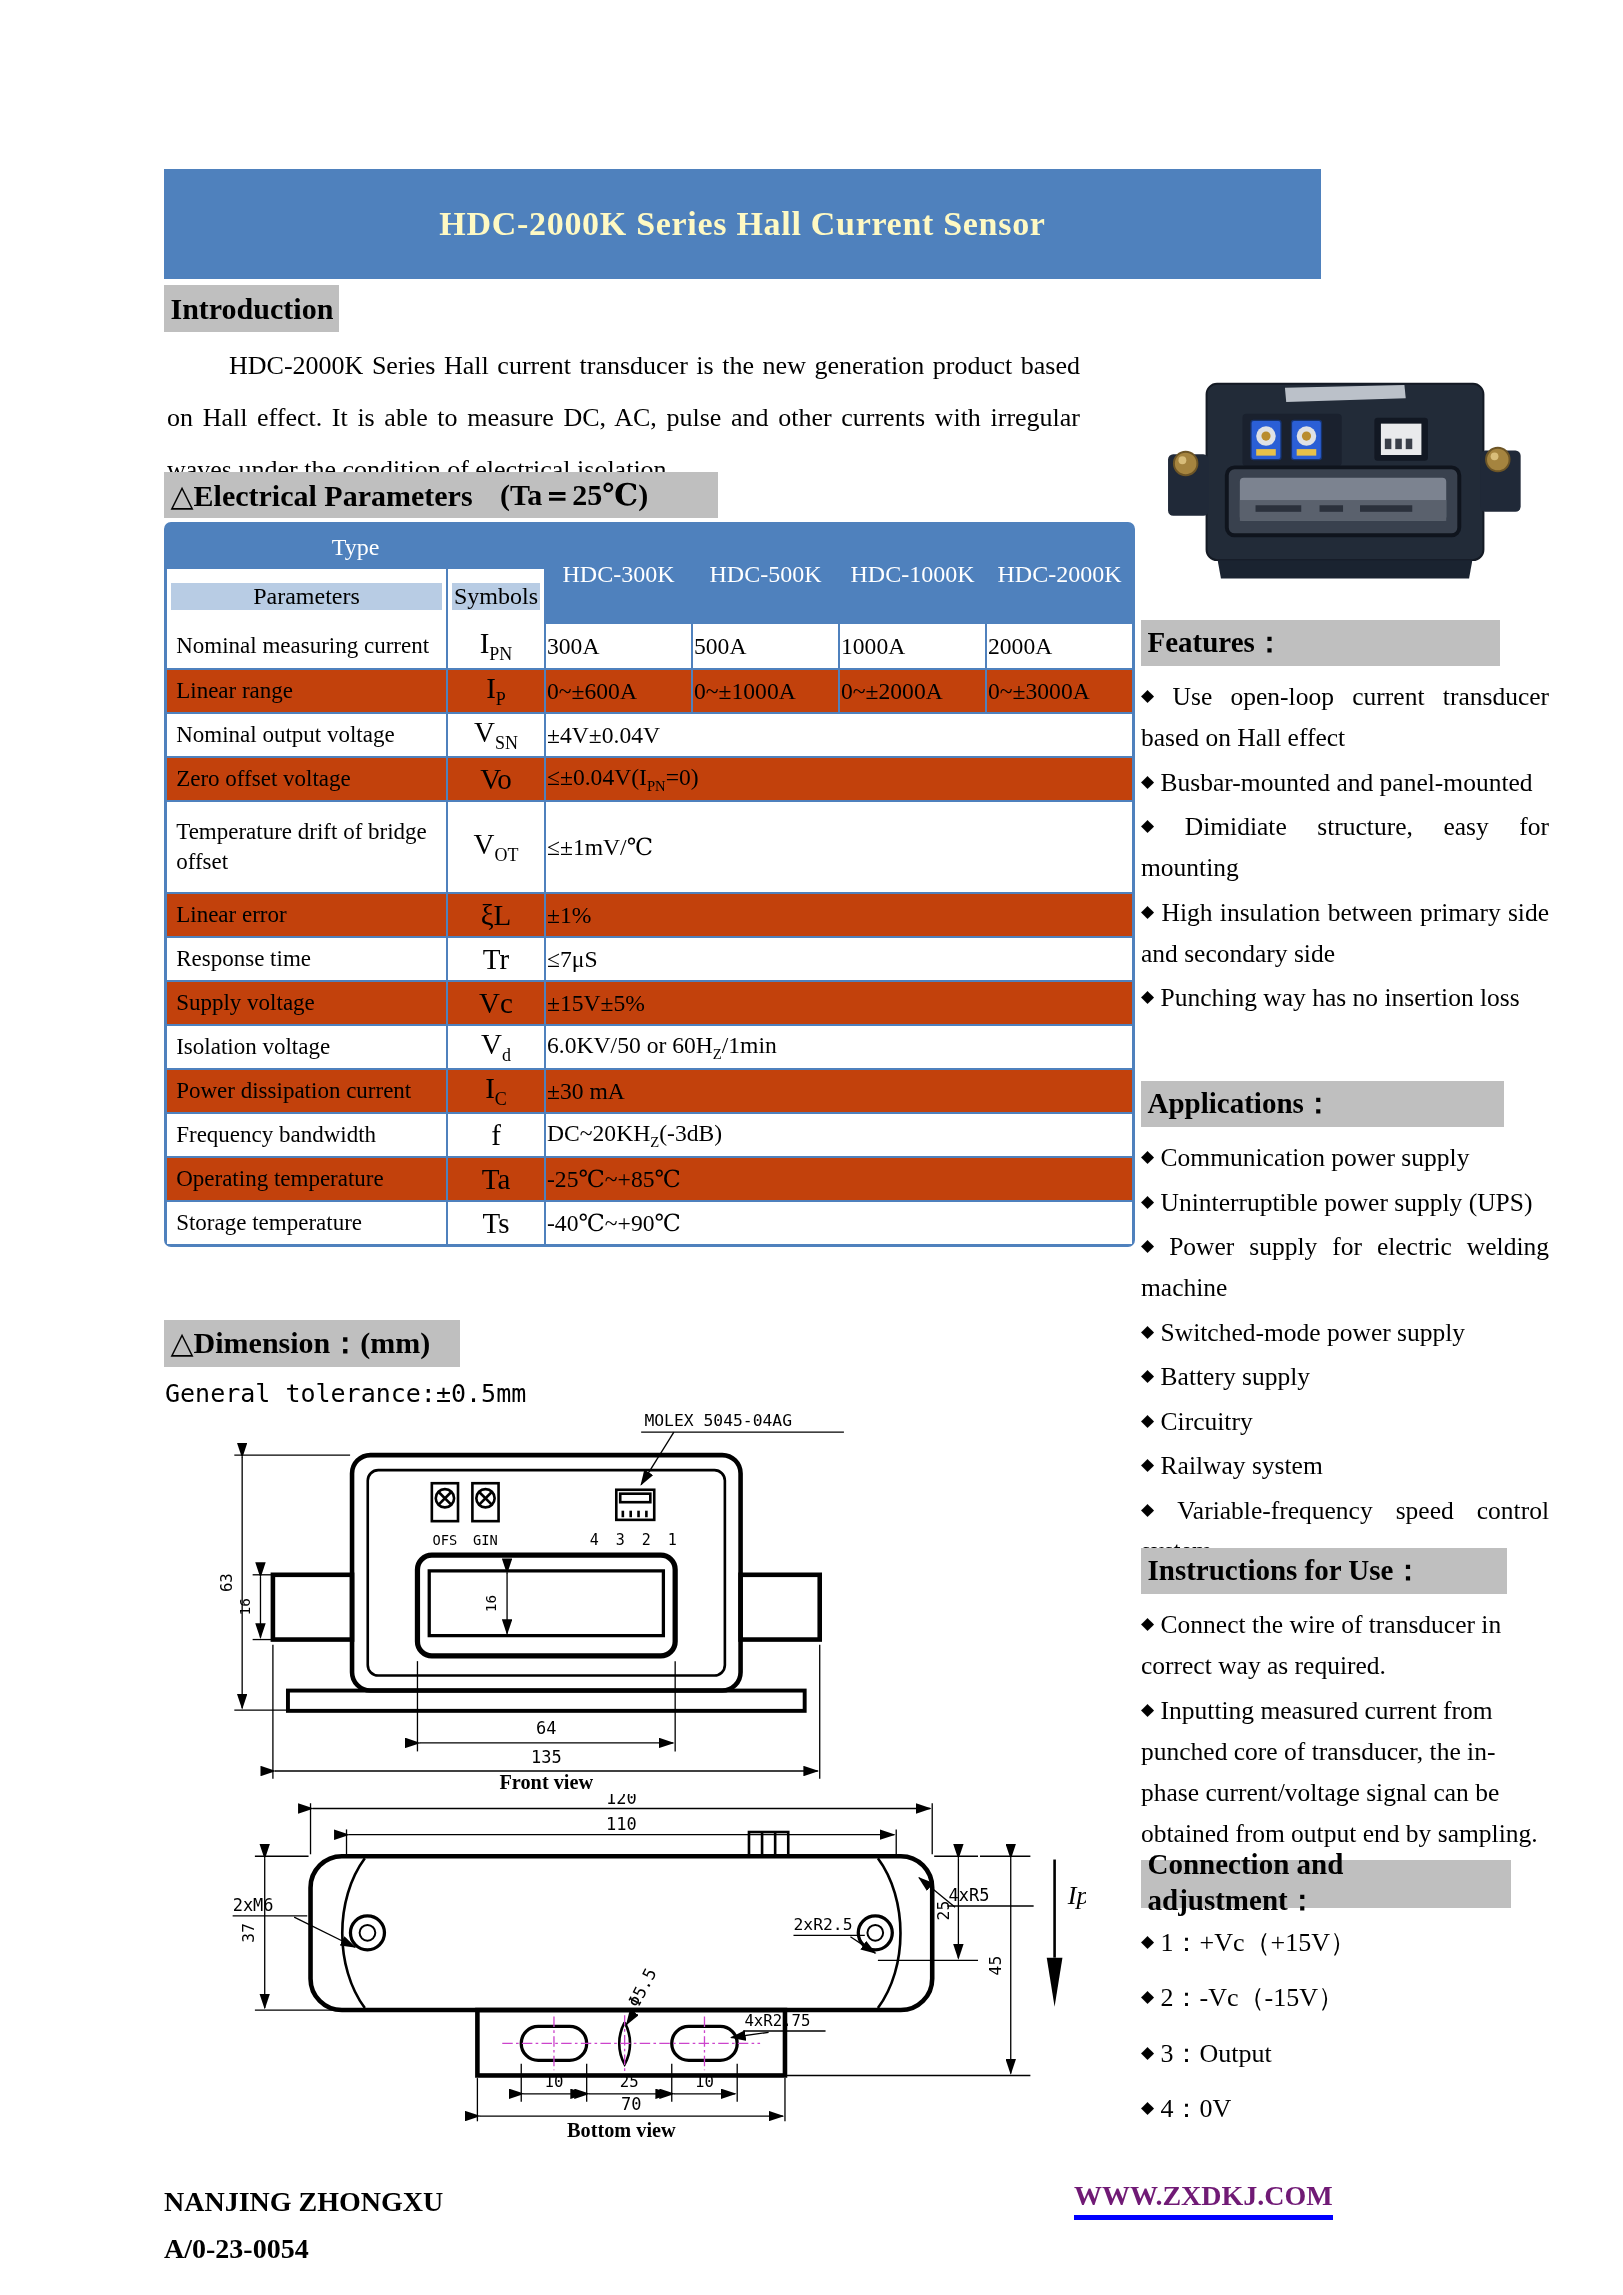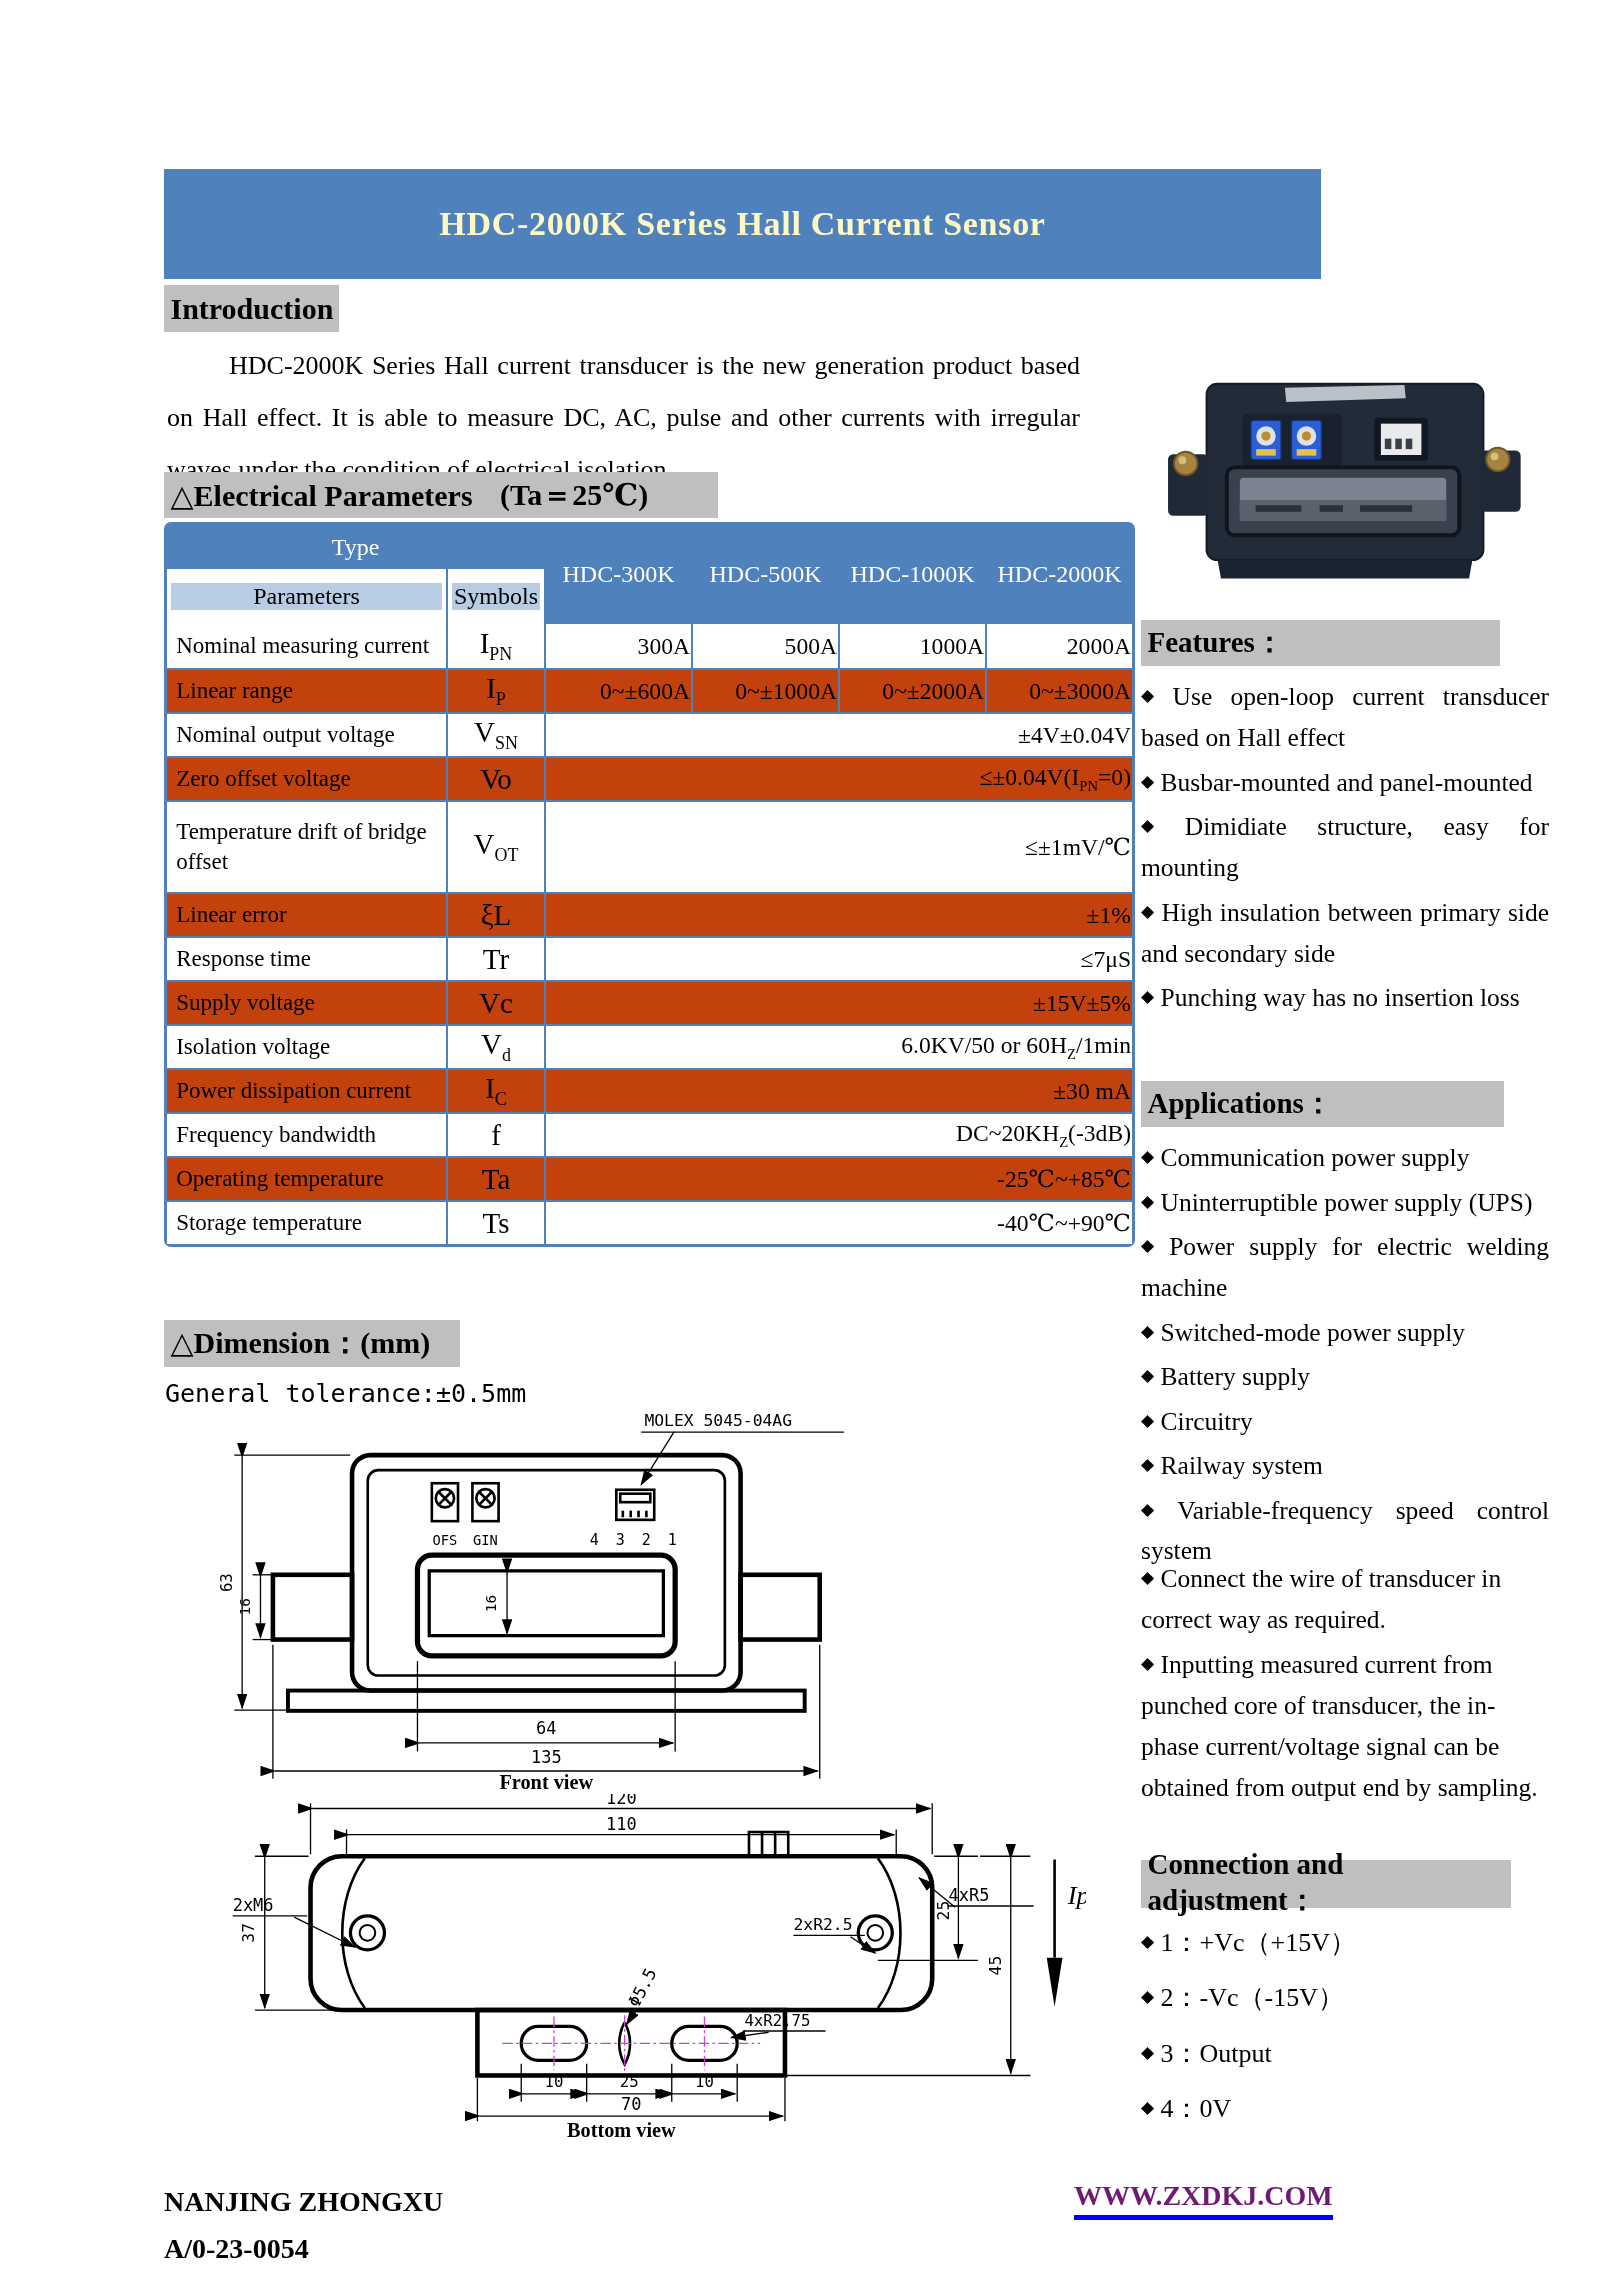--- a/index.html
+++ b/index.html
@@ -22,21 +22,21 @@
   #param-table th.subwrap{background:#fff;padding:3.9px;}
   #param-table .subcell{background:#b8cce4;color:#000;width:100%;height:100%;
         display:flex;align-items:center;justify-content:center;font-size:24px;}
   #param-table td{border-top:2px solid #4f81bd;font-size:23.6px;background:#fff;}
   #param-table td+td{border-left:2px solid #4f81bd;}
   #param-table th+th{border-left:2px solid #4f81bd;}
   #param-table tbody tr:first-child td{border-top:none;}
   #param-table tr.alt td{background:#c2410c;}
   #param-table td.param{text-align:left;padding:2.6px 3.9px 2.6px 9.2px;font-size:23px;line-height:30px;}
   #param-table td.sym{text-align:center;font-size:29px;}
-  #param-table td.val{text-align:right;}
+  #param-table td.val{text-align:left;}
   #param-table sub{font-size:62%;}
   #param-table .h1 td{height:44px;}
   #param-table .h2 td{height:92px;}
   
   .bl-item{font-size:25.5px;line-height:41px;text-align:justify;margin-bottom:2.6px;}
   .bl-item.noj{text-align:left;}
   .bullet{font-size:17px;vertical-align:3.9px;margin-right:6.5px;}
   .conn-item{font-size:26px;line-height:33px;margin-bottom:21.6px;text-align:left;}
   
   #tolerance{font-family:"DejaVu Sans Mono","Liberation Mono",monospace;font-size:25px;}
@@ -229,20 +229,21 @@
       <div class="bl-item"><span class="bullet">◆</span><span>Power supply for electric welding machine</span></div>
       <div class="bl-item"><span class="bullet">◆</span><span>Switched-mode power supply</span></div>
       <div class="bl-item"><span class="bullet">◆</span><span>Battery supply</span></div>
       <div class="bl-item"><span class="bullet">◆</span><span>Circuitry</span></div>
       <div class="bl-item"><span class="bullet">◆</span><span>Railway system</span></div>
       <div class="bl-item"><span class="bullet">◆</span><span>Variable-frequency speed control system</span></div>
     </div>
   </div>
 
   <div class="abs" style="left:1141px;top:1548px;width:408px;">
+    <div class="gh" style="width:366px;height:46px;font-size:29px;">Instructions for Use：</div>
     <div style="margin-top:9.2px;">
       <div class="bl-item noj"><span class="bullet">◆</span><span>Connect the wire of transducer in correct way as required.</span></div>
       <div class="bl-item noj"><span class="bullet">◆</span><span>Inputting measured current from punched core of transducer, the in-phase current/voltage signal can be obtained from output end by sampling.</span></div>
     </div>
   </div>
 
   <div class="abs" style="left:1141px;top:1860px;width:408px;">
     <div class="gh" style="width:370px;height:48px;font-size:29px;">Connection and adjustment：</div>
     <div style="margin-top:17px;">
       <div class="conn-item"><span class="bullet">◆</span><span>1：+Vc（+15V）</span></div>

